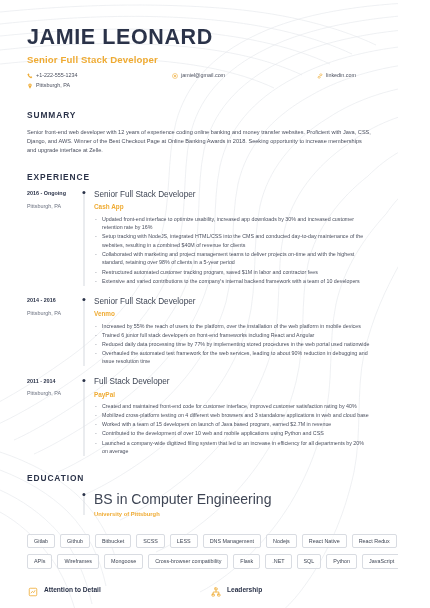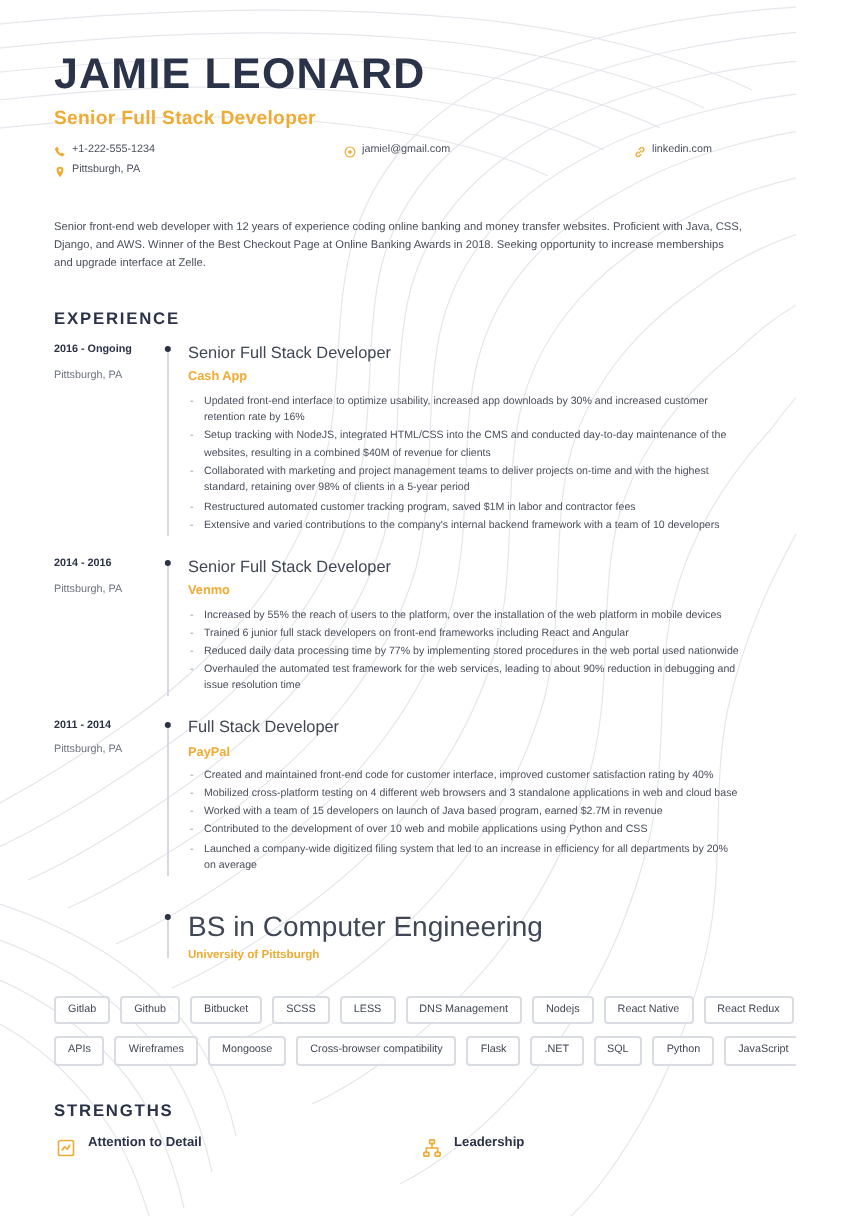--- a/index.html
+++ b/index.html
@@ -293,20 +293,21 @@
                   <path d="M9 11.6 7.4 13.2a2.6 2.6 0 0 1-3.7-3.7L5.3 8"></path>
                 </svg>
             </span>
             <span>linkedin.com</span>
           </div>
         </div>
       </div>
     </div>
 
     <div class="section">
+      <div class="section-title">SUMMARY</div>
       <div class="summary-text">Senior front-end web developer with 12 years of experience coding online banking and money transfer websites. Proficient with Java, CSS, Django, and AWS. Winner of the Best Checkout Page at Online Banking Awards in 2018. Seeking opportunity to increase memberships and upgrade interface at Zelle.</div>
     </div>
 
     <div class="section">
       <div class="section-title">EXPERIENCE</div>
 
       <div class="exp-item">
         <div class="exp-left">
           <div class="exp-dates">2016 - Ongoing</div>
           <div class="exp-loc">Pittsburgh, PA</div>
@@ -366,20 +367,21 @@
             <li>Mobilized cross-platform testing on 4 different web browsers and 3 standalone applications in web and cloud base</li>
             <li>Worked with a team of 15 developers on launch of Java based program, earned $2.7M in revenue</li>
             <li>Contributed to the development of over 10 web and mobile applications using Python and CSS</li>
             <li>Launched a company-wide digitized filing system that led to an increase in efficiency for all departments by 20% on average</li>
           </ul>
         </div>
       </div>
     </div>
 
     <div class="section">
+      <div class="section-title">EDUCATION</div>
       <div class="edu-item">
         <div class="edu-rail">
           <div class="rail-line"></div>
           <div class="rail-dot"></div>
         </div>
         <div class="edu-right">
           <div class="edu-degree">BS in Computer Engineering</div>
           <div class="edu-school">University of Pittsburgh</div>
         </div>
       </div>
@@ -408,21 +410,20 @@
         <span class="tag">Flask</span>
         <span class="tag">.NET</span>
         <span class="tag">SQL</span>
         <span class="tag">Python</span>
         <span class="tag">JavaScript</span>
         <span class="tag">AWS</span>
       </div>
     </div>
 
     <div class="section">
-      <div class="section-title">STRENGTHS</div>
       <div class="strengths-grid">
 
         <div class="strength">
           <div class="strength-icon">
             <svg width="10" height="10" viewBox="0 0 16 16" fill="none" stroke="currentColor" stroke-width="1.3">
               <rect x="2" y="2" width="12" height="12" rx="1.5"></rect>
               <path d="M5 9.5 7 7l2 2 2-3.2" stroke-linecap="round" stroke-linejoin="round"></path>
             </svg>
           </div>
           <div>

